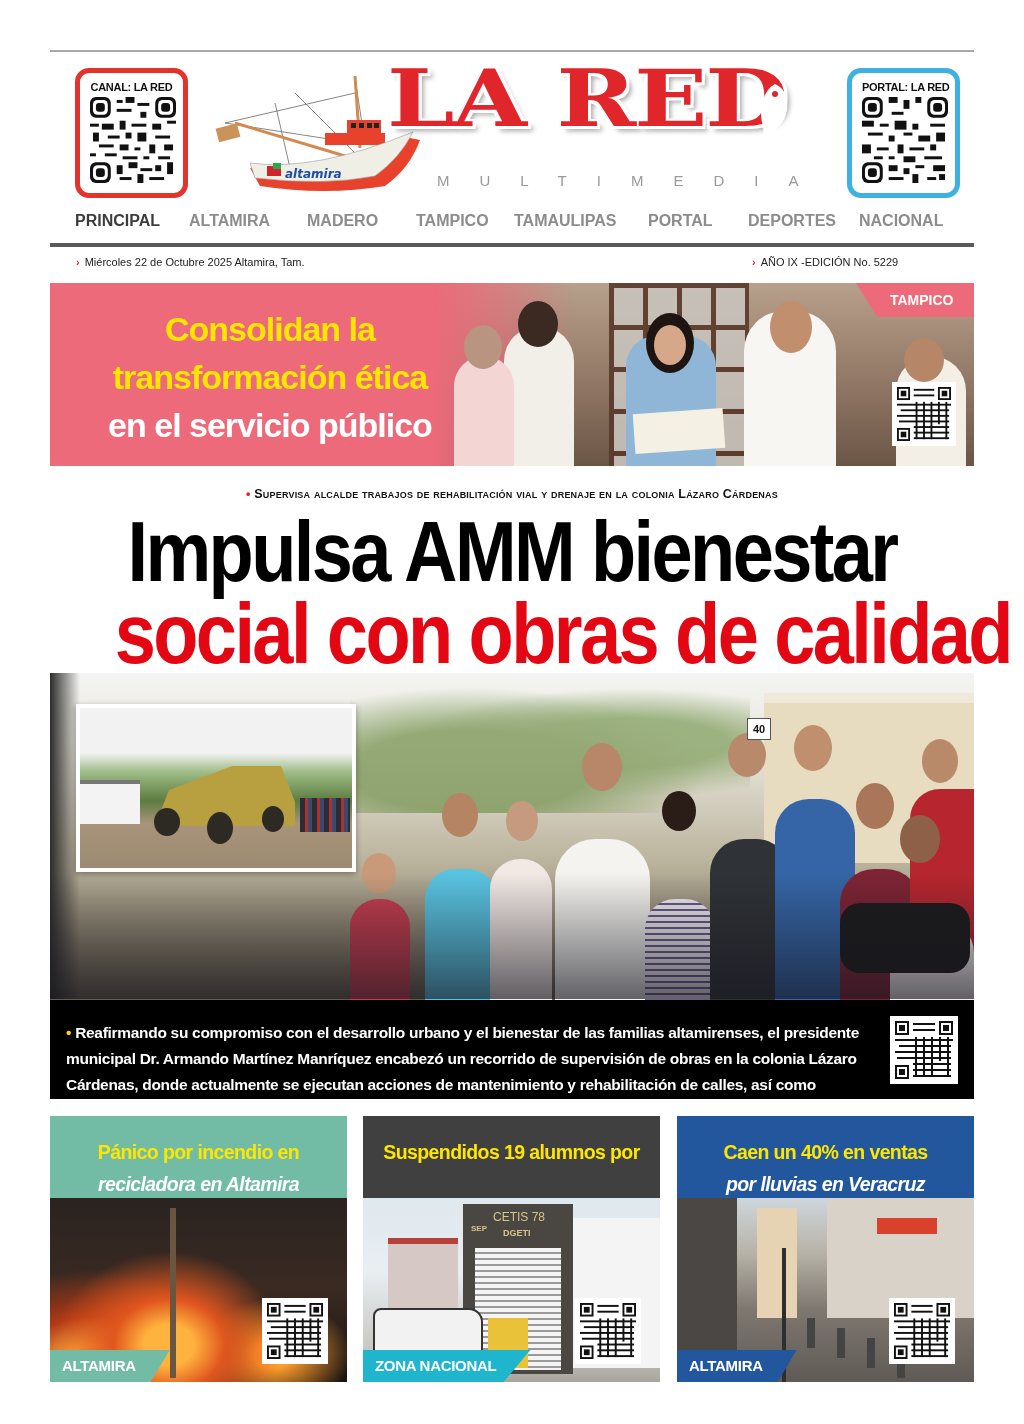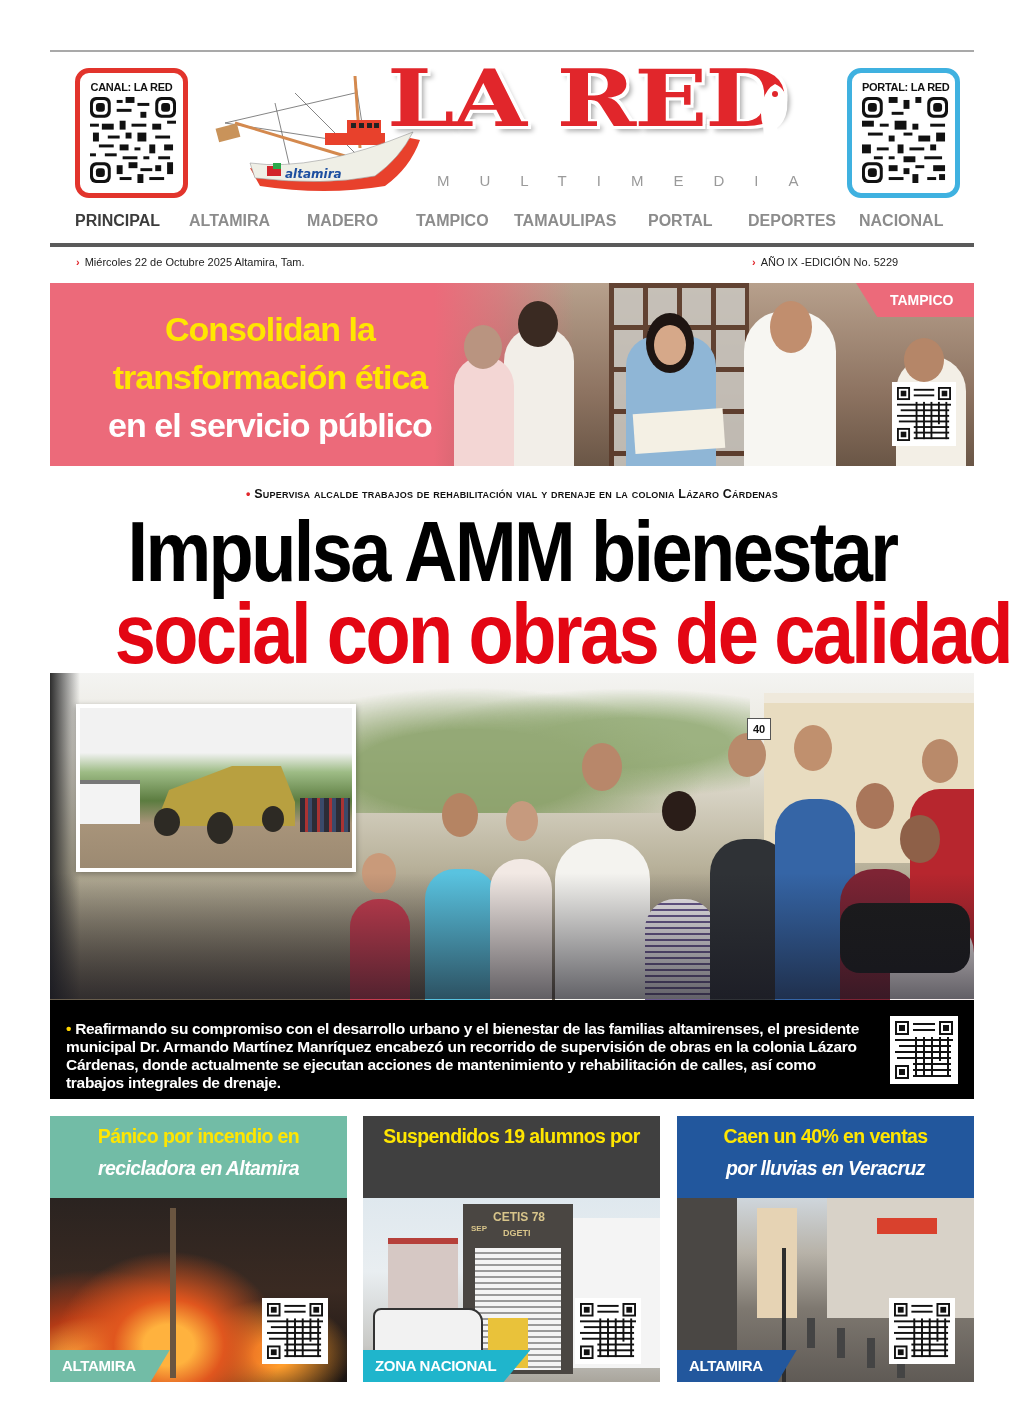--- a/index.html
+++ b/index.html
@@ -63,26 +63,26 @@
   .main-photo { position: absolute; left: 50px; top: 673px; width: 924px; height: 426px; overflow: hidden; background:
       linear-gradient(180deg, #f4f4f2 0%, #e9e6dc 18%, #b9b29b 45%, #6d6250 75%, #2a2520 100%); }
   .mp-trees { position: absolute; left: 300px; top: 0; width: 400px; height: 140px; background: radial-gradient(ellipse at 30% 70%, #7f9a5c 0 30%, transparent 60%), radial-gradient(ellipse at 70% 50%, #8aa56a 0 25%, transparent 55%); opacity: 0.8; }
   .mp-building { position: absolute; right: 0; top: 20px; width: 210px; height: 170px; background: #e8dcc0; border-top: 10px solid #efe9dc; }
   .sign40 { position: absolute; left: 747px; top: 718px; }
   .crowd { position: absolute; bottom: 0; }
   .inset { position: absolute; left: 76px; top: 704px; width: 280px; height: 168px; background: #fff; padding: 4px; box-shadow: 0 2px 6px rgba(0,0,0,0.35); }
   .inset-inner { position: relative; width: 100%; height: 100%; overflow: hidden; background: linear-gradient(180deg, #f2f2f2 0%, #f2f2f2 28%, #9ebc86 40%, #5c7c40 58%, #a8947a 72%, #9c8a72 100%); }
 
   .caption-box { position: absolute; left: 50px; top: 1000px; width: 924px; height: 99px; background: #000; }
-  .caption { position: absolute; left: 16px; top: 20px; width: 800px; color: #fff; font-size: 15.5px; line-height: 18px; font-weight: 700; letter-spacing: -0.3px; }
+  .caption { position: absolute; left: 16px; top: 20px; width: 800px; color: #fff; font-size: 15.5px; line-height: 26px; font-weight: 700; letter-spacing: -0.3px; }
   .caption .dot { color: #ffd400; }
 
   
   .card { position: absolute; top: 1116px; width: 297px; height: 266px; overflow: hidden; }
-  .card-head { position: absolute; left: 0; top: 0; width: 100%; height: 82px; text-align: center; font-weight: 700; font-size: 19.5px; line-height: 32px; padding-top: 4px; letter-spacing: -0.6px; }
+  .card-head { position: absolute; left: 0; top: 0; width: 100%; height: 82px; text-align: center; font-weight: 700; font-size: 19.5px; line-height: 32px; padding-top: 20px; letter-spacing: -0.6px; }
   .card-head .yl { color: #ffe600; display: block; }
   .card-head .wh { color: #fff; display: block; font-style: italic; }
   .card-photo { position: absolute; left: 0; top: 82px; width: 100%; height: 184px; }
   .card-tag { position: absolute; left: 0; bottom: 0; height: 32px; padding: 0 34px 0 12px; color: #fff; font-weight: 700; font-size: 15px; line-height: 32px; clip-path: polygon(0 0, 100% 0, 84% 100%, 0 100%); letter-spacing: -0.3px; }
 </style>
 </head>
 <body>
 
 <div class="top-rule"></div>
 
@@ -422,21 +422,21 @@
   </div>
 </div>
 
 <div class="card" style="left:363px">
   <div class="card-head" style="background:#404040">
     <span class="yl">Suspendidos 19 alumnos por</span>
   </div>
   <div class="card-photo" style="background:linear-gradient(180deg,#dfe8ee 0%,#e9eef1 40%,#c9c9c6 80%,#a9a59c 100%);">
     <div style="position:absolute;left:25px;top:40px;width:70px;height:120px;background:#d6c8c4;border-top:6px solid #b6403a"></div>
     <div style="position:absolute;left:100px;top:6px;width:110px;height:170px;background:#4a4642">
-      <div style="position:absolute;left:30px;top:6px;color:#d7c48a;font-weight:700;font-size:12px;white-space:nowrap">CETIS 78</div>
+      <div style="position:absolute;left:30px;top:6px;color:#d7c48a;font-weight:400;font-size:12px;white-space:nowrap">CETIS 78</div>
       <div style="position:absolute;left:8px;top:20px;color:#d7c48a;font-weight:700;font-size:8px">SEP</div>
       <div style="position:absolute;left:40px;top:24px;color:#d7c48a;font-weight:700;font-size:9px">DGETI</div>
       <div style="position:absolute;left:12px;top:44px;width:86px;height:122px;background:repeating-linear-gradient(180deg,#f4f4f4 0 4px,#9a9a9a 4px 6px)"></div>
     </div>
     <div style="position:absolute;left:210px;top:20px;width:87px;height:150px;background:#f4f4f4"></div>
     <div style="position:absolute;left:10px;top:110px;width:110px;height:60px;background:#f2f2f2;border-radius:8px 14px 4px 4px;border:2px solid #333"></div>
     <div style="position:absolute;left:125px;top:120px;width:40px;height:50px;background:#e9c23a"></div>
   </div>
   <div class="card-tag" style="background:#1fb5cc">ZONA NACIONAL</div>
   <div class="qr-small" style="left:212px;top:182px;width:66px;height:66px">

